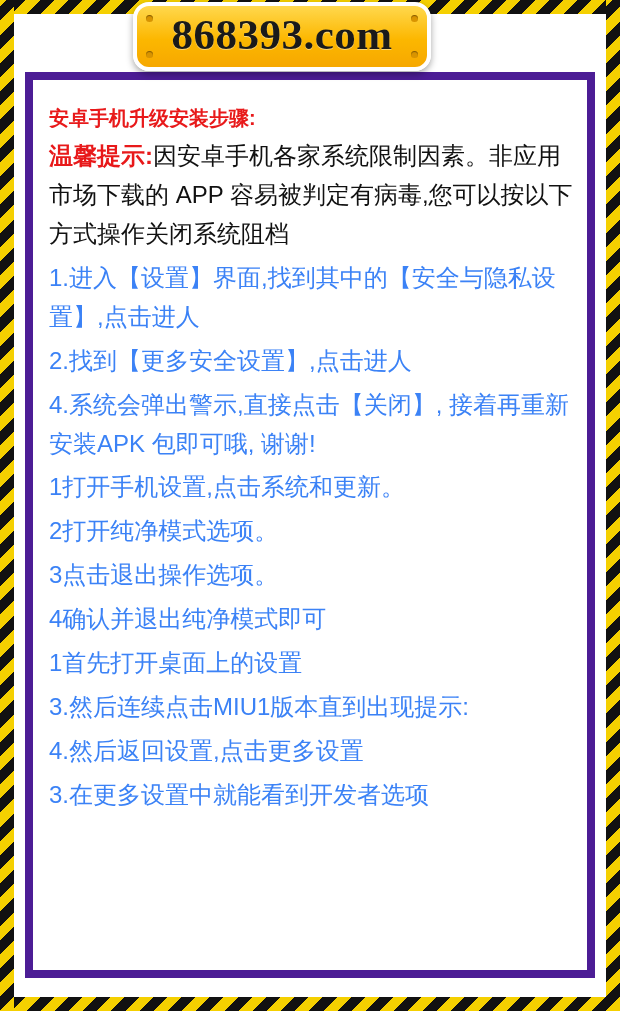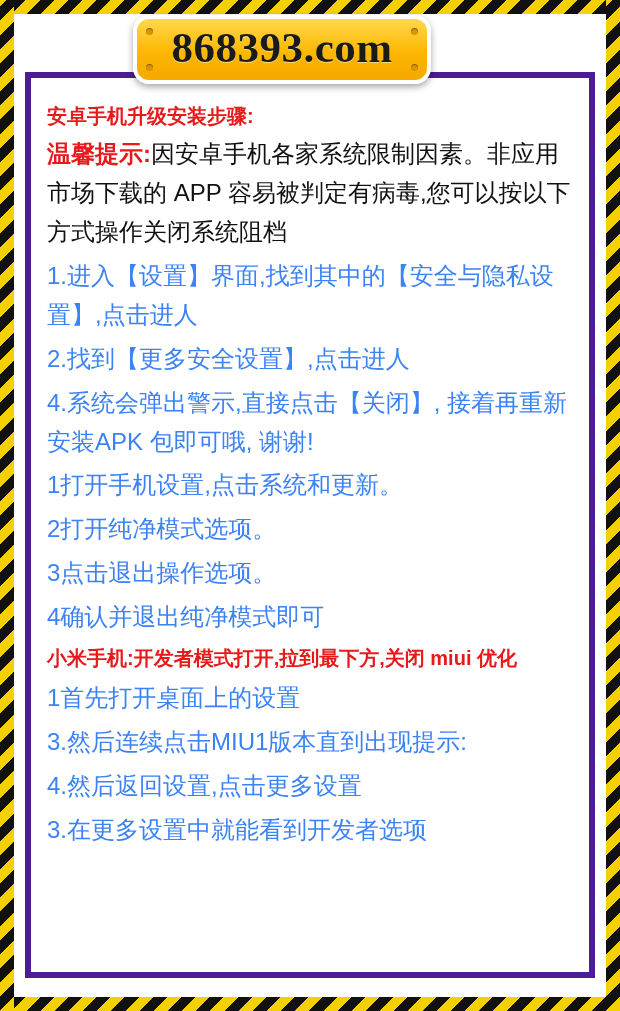--- a/index.html
+++ b/index.html
@@ -67,21 +67,21 @@
   }
 
   
   .header-wrap {
     position: absolute;
     left: 0;
     top: -12px;
     width: 536px;
     height: 82px;
     display: flex;
-    align-items: flex-end;
+    align-items: flex-start;
     justify-content: center;
     z-index: 5;
   }
   .badge {
     position: relative;
     background: linear-gradient(180deg, #ffd84d 0%, #fcb700 55%, #f6a800 100%);
     border: 4px solid #ffffff;
     border-radius: 16px;
     box-shadow: 0 3px 7px rgba(0,0,0,0.35);
     padding: 6px 34px 10px 34px;
@@ -109,21 +109,21 @@
   .bolt-bl { left: 9px; bottom: 9px; }
   .bolt-br { right: 9px; bottom: 9px; }
 
   
   .content-box {
     position: absolute;
     left: 11px;
     top: 58px;
     width: 570px;
     height: 906px;
-    border: 6px solid #4c1d95;
+    border: 8px solid #4c1d95;
     box-sizing: border-box;
     background: #ffffff;
     padding: 22px 14px 10px 16px;
   }
 
   .line {
     font-size: 24px;
     line-height: 1.62;
     color: #3b82f6;
     margin: 0 0 5px 0;
@@ -179,21 +179,20 @@
       <div class="line">1.进入【设置】界面,找到其中的【安全与隐私设置】,点击进人</div>
       <div class="line">2.找到【更多安全设置】,点击进人</div>
       <div class="line">4.系统会弹出警示,直接点击【关闭】,  接着再重新安装APK 包即可哦,  谢谢!</div>
 
 
       <div class="line">1打开手机设置,点击系统和更新。</div>
       <div class="line">2打开纯净模式选项。</div>
       <div class="line">3点击退出操作选项。</div>
       <div class="line">4确认并退出纯净模式即可</div>
 
-      <div class="line red-head">小米手机:开发者模式打开,拉到最下方,关闭 miui 优化</div>
 
       <div class="line">1首先打开桌面上的设置</div>
       <div class="line">3.然后连续点击MIU1版本直到出现提示:</div>
       <div class="line">4.然后返回设置,点击更多设置</div>
       <div class="line">3.在更多设置中就能看到开发者选项</div>
 
 
     </div>
   </div>
 </div>

